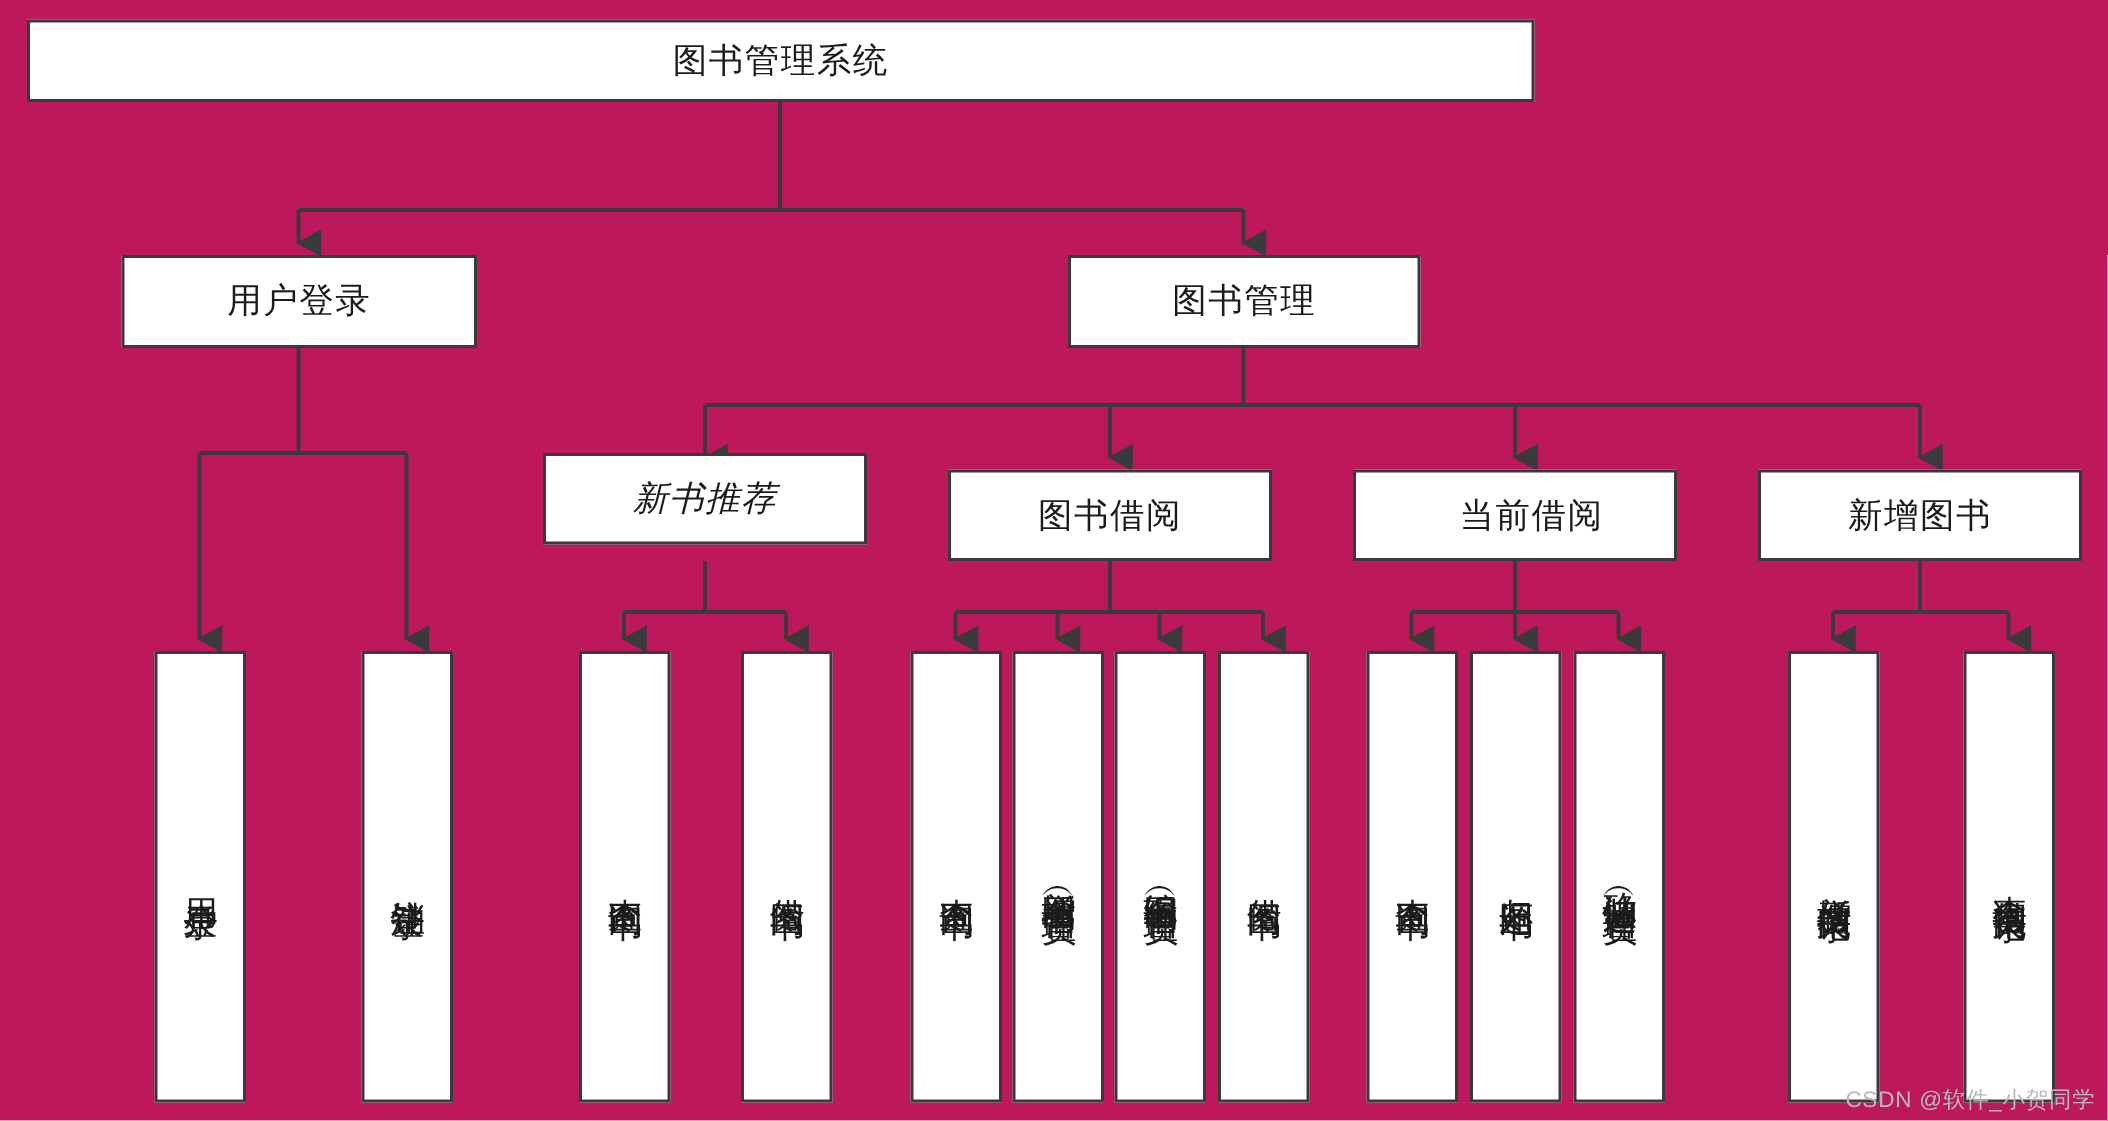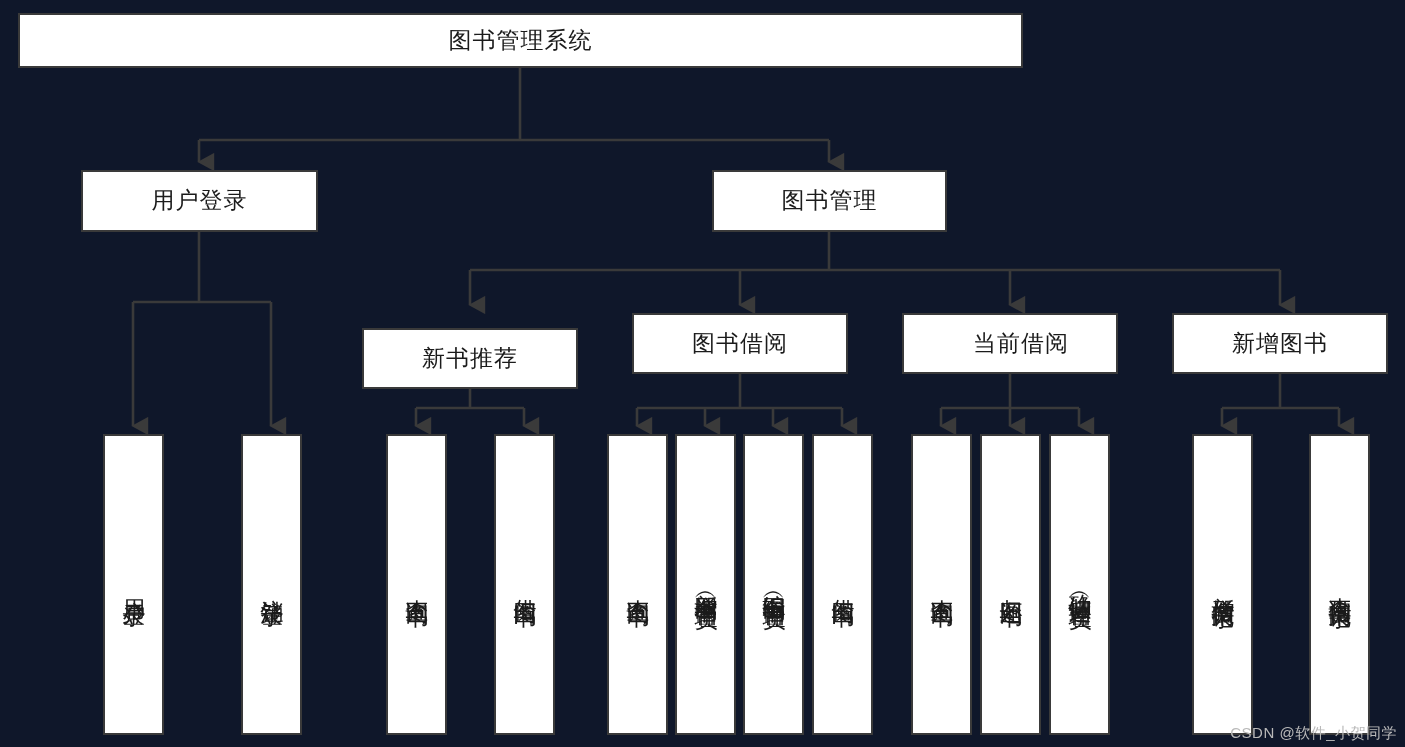--- a/index.html
+++ b/index.html
@@ -7,21 +7,21 @@
     padding: 0;
     background: #ffffff;
   }
   body {
     font-family: "Liberation Sans", "DejaVu Sans", sans-serif;
   }
   #canvas {
     position: relative;
     width: 1405px;
     height: 747px;
-    background: #0f172a;
+    background: #be185d;
     overflow: hidden;
   }
   .node {
     position: absolute;
     box-sizing: border-box;
     border: 2.5px solid #3a3a3a;
     background: #ffffff;
     display: flex;
     align-items: center;
     justify-content: center;
@@ -129,21 +129,21 @@
   </div>
 
   <div class="node horiz" style="left:81px; top:170px; width:237px; height:62px;">
     <span>用户登录</span>
   </div>
 
   <div class="node horiz" style="left:712px; top:170px; width:235px; height:62px;">
     <span>图书管理</span>
   </div>
 
-  <div class="node horiz" style="left:362px; top:328px; width:216px; height:61px;">
+  <div class="node horiz" style="left:362px; top:302px; width:216px; height:61px;font-style:italic;">
     <span>新书推荐</span>
   </div>
 
   <div class="node horiz" style="left:632px; top:313px; width:216px; height:61px;">
     <span>图书借阅</span>
   </div>
 
   <div class="node horiz" style="left:902px; top:313px; width:216px; height:61px;padding-left:22px;">
     <span>当前借阅</span>
   </div>

